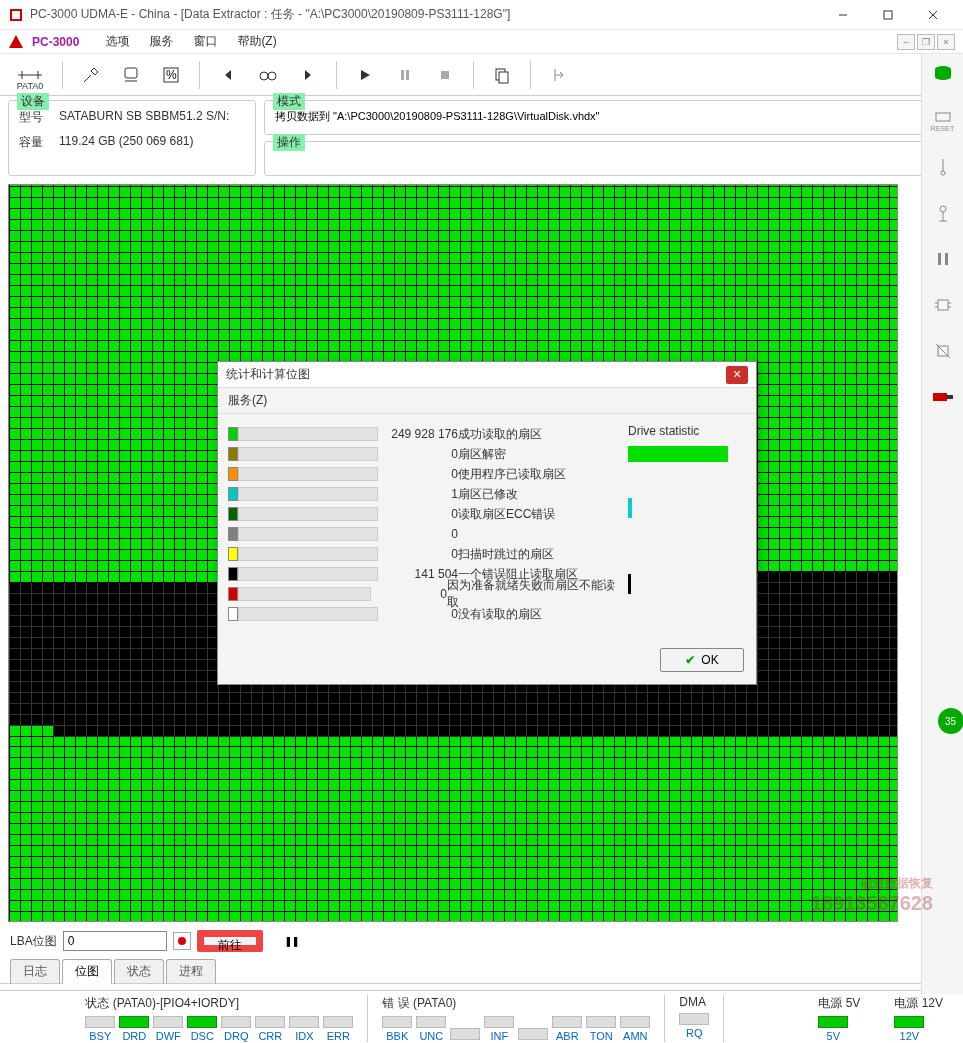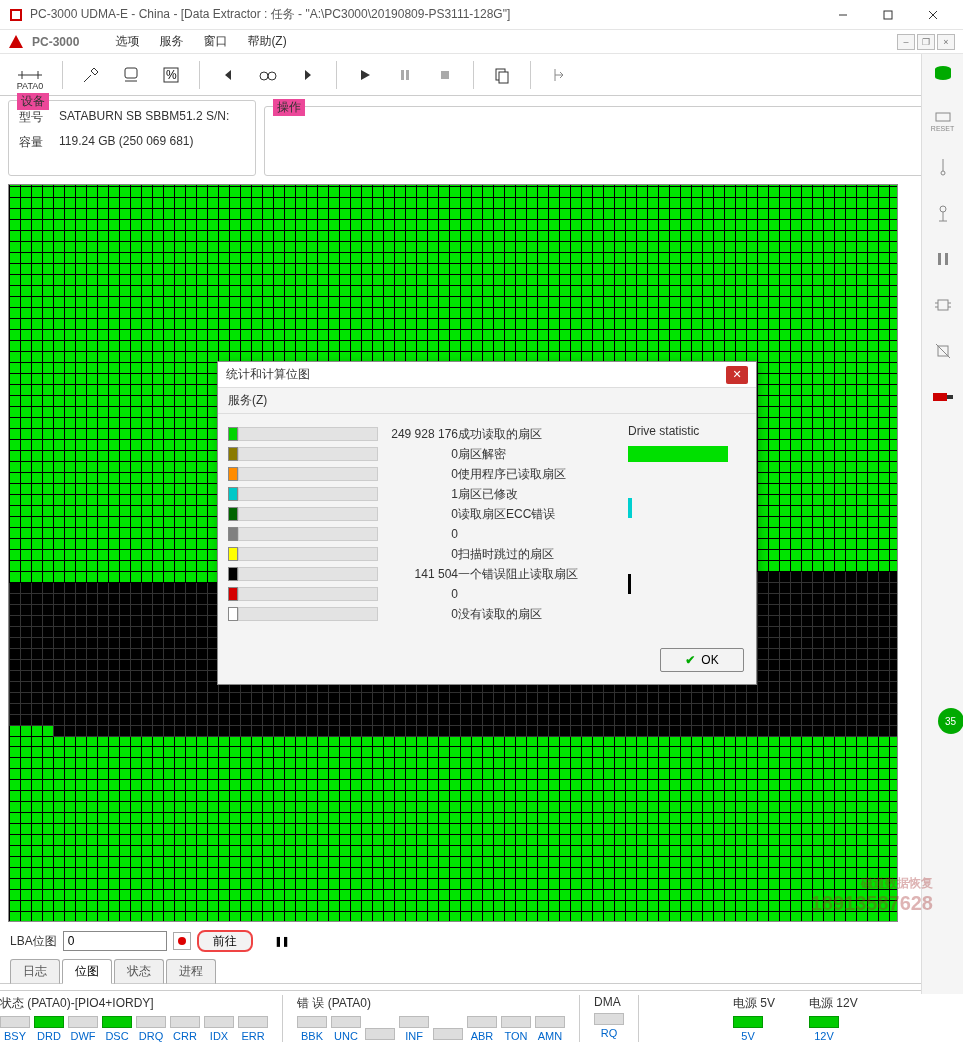--- a/index.html
+++ b/index.html
@@ -8,34 +8,34 @@
 
 .titlebar { height: 30px; background: #fff; display: flex; align-items: center; padding: 0 8px; border-bottom: 1px solid #e5e5e5; }
 .titlebar .icon { width: 16px; height: 16px; margin-right: 6px; }
 .titlebar .title { flex: 1; color: #555; }
 .titlebar .winbtns { display: flex; gap: 0; }
 .titlebar .winbtn { width: 45px; height: 30px; display: flex; align-items: center; justify-content: center; color: #555; }
 
 
 .menubar { height: 24px; display: flex; align-items: center; padding: 0 8px; gap: 4px; border-bottom: 1px solid #e5e5e5; }
 .menubar .appicon { width: 16px; height: 16px; margin-right: 4px; }
-.menubar .applabel { color: #737373; font-weight: bold; margin-right: 24px; }
+.menubar .applabel { color: #a21caf; font-weight: bold; margin-right: 14px; }
 .menubar .mitem { padding: 2px 8px; color: #333; }
 .menubar .mdi { margin-left: auto; display:flex; gap:2px; }
 .menubar .mdi span { width:18px; height:16px; border:1px solid #bbb; display:flex; align-items:center; justify-content:center; font-size:9px; color:#777; background:#f5f5f5;}
 
 
 .toolbar { height: 42px; display: flex; align-items: center; padding: 4px 8px; gap: 4px; border-bottom: 1px solid #ccc; }
 .tbtn { width: 36px; height: 34px; border: 1px solid transparent; display: flex; align-items: center; justify-content: center; color: #333; border-radius:3px;}
 .tsep { width: 1px; height: 28px; background: #ccc; margin: 0 6px; }
 
 
 .infopanel { display: flex; padding: 4px 8px; gap: 8px; }
 .fieldset { border: 1px solid #ccc; border-radius: 3px; padding: 8px 10px 6px; position: relative; }
-.fieldset .legend { position: absolute; top: -8px; left: 8px; background: #ec4899; padding: 0 4px; color: #333; }
+.fieldset .legend { position: absolute; top: -8px; left: 8px; background: #86efac; padding: 0 4px; color: #333; }
 .fs-device { width: 248px; height: 76px; }
 .fs-mode { flex: 1; height: 34px; }
 .fs-op { flex: 1; height: 34px; margin-top: 6px; }
 .right-col { flex: 1; display: flex; flex-direction: column; }
 .kv { display: flex; margin-bottom: 8px; }
 .kv .k { width: 40px; color: #333; }
 .kv .v { color: #333; }
 
 
 .main { display: flex; }
@@ -54,31 +54,31 @@
 .sidebar { width: 42px; background: #f5f5f5; border-left: 1px solid #ddd; padding-top: 6px; display: flex; flex-direction: column; align-items: center; gap: 16px; height: 940px; position:absolute; right:0; top:54px;}
 .sidebar .sbtn { width: 30px; height: 30px; display:flex; align-items:center; justify-content:center; color:#555; }
 .sidebar .badge { width:26px; height:26px; border-radius:50%; background:#0a0; color:#fff; display:flex; align-items:center; justify-content:center; font-size:10px; margin-top:auto; margin-bottom:260px; position:relative; left:8px;}
 
 
 .lbarow { display: flex; align-items: center; padding: 4px 10px; gap: 6px; }
 .lbarow .lbl { color: #333; }
 .lbarow input.lba { width: 104px; height: 20px; border: 1px solid #888; padding: 1px 4px; }
 .lbarow .redind { width: 18px; height: 18px; border:1px solid #aaa; display:flex; align-items:center; justify-content:center;}
 .lbarow .redind .dot{ width:8px;height:8px;background:#d00;border-radius:50%;}
-.lbarow button { height: 22px; padding: 0 14px; border: 2px solid #ef4444; background: #f3f3f3; border-radius:8px;}
+.lbarow button { height: 22px; padding: 0 14px; border: 7px solid #ef4444; background: #f3f3f3; border-radius:2px;}
 .lbarow .pause { width:20px; font-family:monospace;}
 .lbarow .legend-r { margin-left:auto; color:#333;}
 
 
 .tabs { display: flex; padding: 0 10px; gap: 2px; border-bottom:1px solid #ccc; margin-top:2px;}
 .tab { padding: 3px 12px; border: 1px solid #aaa; border-bottom: 1px solid #fff; background: #fff; position: relative; top: 1px; border-radius:3px 3px 0 0;}
 .tab.inactive { background:#f0f0f0; border-bottom-color:#ccc; color:#555;}
 
 
-.statusrow { display: flex; padding: 4px 0 2px; gap: 14px; border-top:1px solid #ccc; margin-top:6px;}
+.statusrow { display: flex; padding: 4px 20px 2px; gap: 14px; border-top:1px solid #ccc; margin-top:6px;justify-content:flex-end;}
 .statgroup { }
 .statgroup .hdr { color:#333; margin-bottom:4px;}
 .leds { display:flex; gap:4px; align-items:flex-end;}
 .led { display:flex; flex-direction:column; align-items:center; gap:2px;}
 .led .box { width:30px; height:12px; background:#ddd; border:1px solid #bbb;}
 .led .box.on { background:#0c0; border-color:#090;}
 .led .lt { font-size:11px; color:#06c;}
 .sep-v { width:1px; background:#ccc; align-self:stretch;}
 
 
@@ -241,20 +241,24 @@
     <div class="kv">
         <span class="k">型号</span>
         <span class="v">SATABURN   SB SBBM51.2 S/N:</span>
       </div>
     <div class="kv" style="">
         <span class="k">容量</span>
         <span class="v">119.24 GB (250 069 681)</span>
       </div>
   </div>
   <div class="right-col">
+    <div class="fieldset fs-mode">
+      <div class="legend">模式</div>
+      <div style="font-size:11px;">拷贝数据到 "A:\PC3000\20190809-PS3111-128G\VirtualDisk.vhdx"</div>
+    </div>
     <div class="fieldset fs-op">
       <div class="legend">操作</div>
       <div></div>
     </div>
   </div>
 </div>
 
 <div class="main">
   <div class="mapwrap">
     <div class="map">
@@ -507,20 +511,21 @@
         <div class="statrow">
           <div class="swatch" style="background: rgb(0, 0, 0);"></div>
           <div class="bar"></div>
           <div class="val">141 504</div>
           <div class="desc">一个错误阻止读取扇区</div>
         </div>
         <div class="statrow">
           <div class="swatch" style="background: rgb(212, 0, 0);"></div>
           <div class="bar"></div>
           <div class="val">0</div>
+          <div class="desc">因为准备就绪失败而扇区不能读取</div>
         </div>
         <div class="statrow">
           <div class="swatch" style="background: rgb(255, 255, 255);"></div>
           <div class="bar"></div>
           <div class="val">0</div>
           <div class="desc">没有读取的扇区</div>
         </div>
       </div>
     <div class="drstat">
       <div class="hdr">Drive statistic</div>

